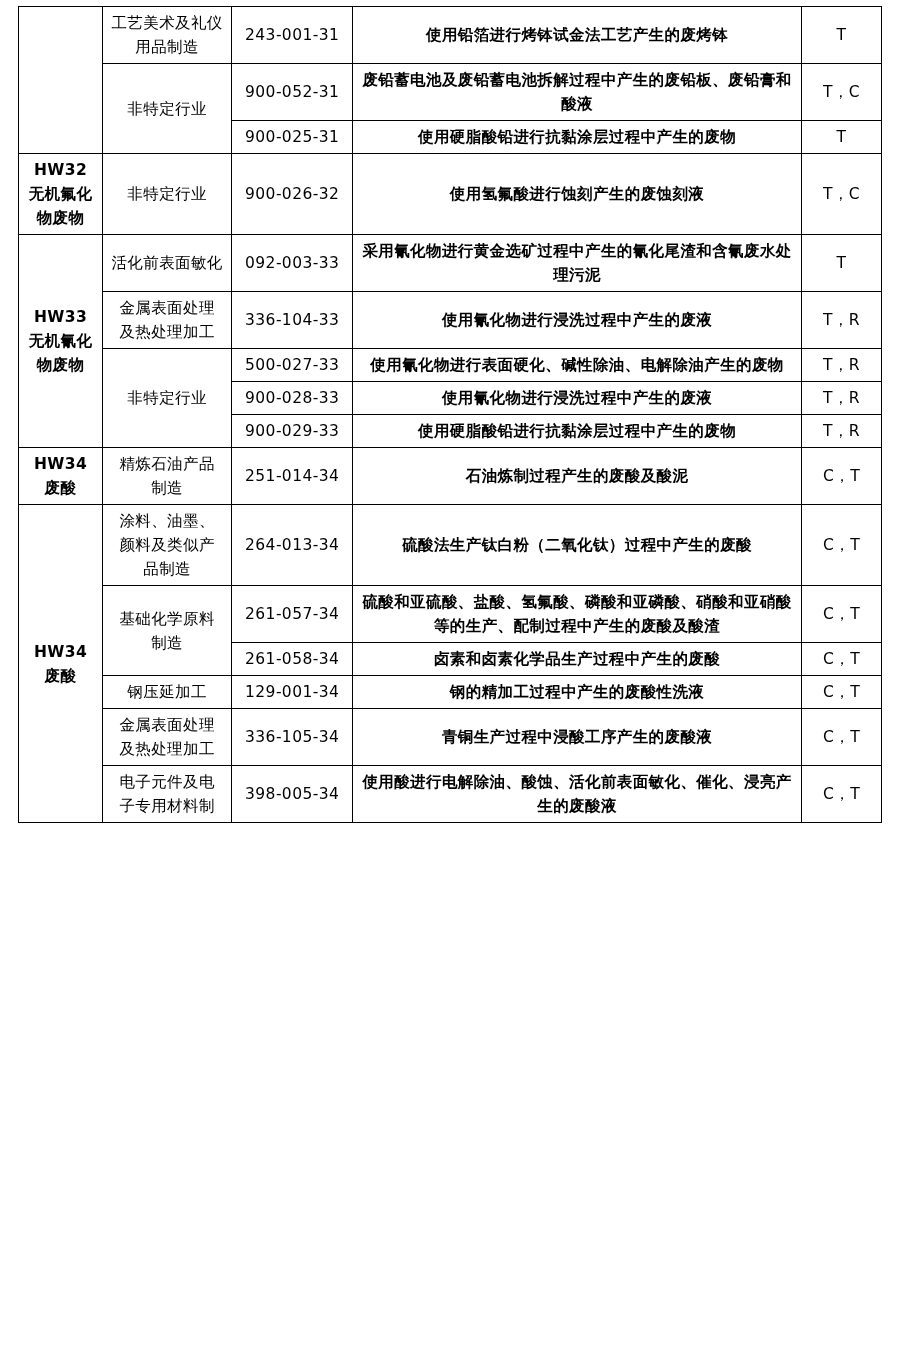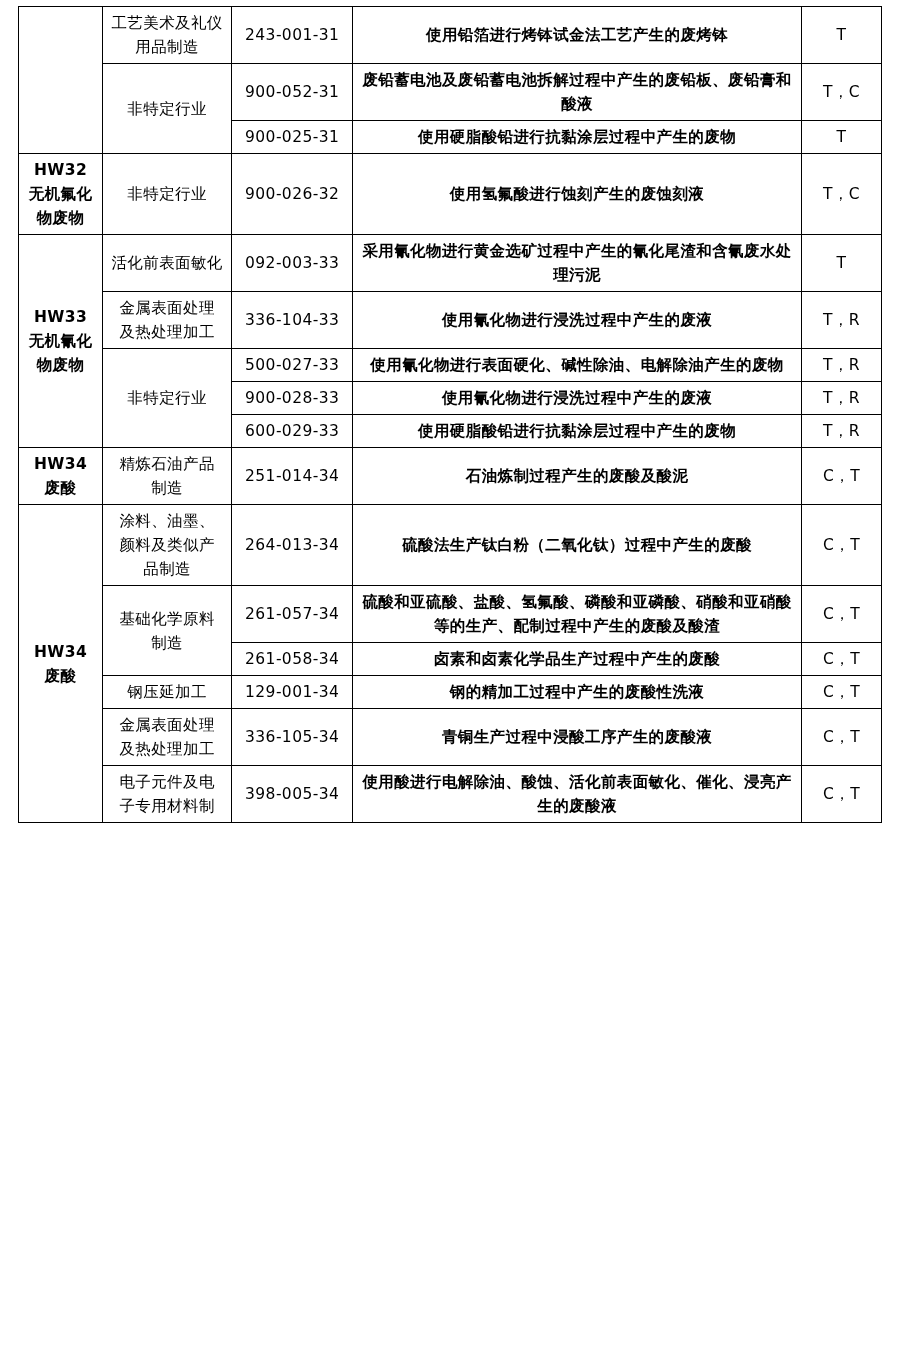--- a/index.html
+++ b/index.html
@@ -146,21 +146,21 @@
         <td class="haz">T，R</td>
       </tr>
 
       <tr>
         <td class="code">900-028-33</td>
         <td class="desc">使用氰化物进行浸洗过程中产生的废液</td>
         <td class="haz">T，R</td>
       </tr>
 
       <tr>
-        <td class="code">600-029-33</td>
+        <td class="code">900-029-33</td>
         <td class="desc">使用硬脂酸铅进行抗黏涂层过程中产生的废物</td>
         <td class="haz">T，R</td>
       </tr>
 
       <tr>
         <td class="cat">
           <span class="cat-line">HW34</span>
           <span class="cat-line">废酸</span>
         </td>
         <td class="ind">

